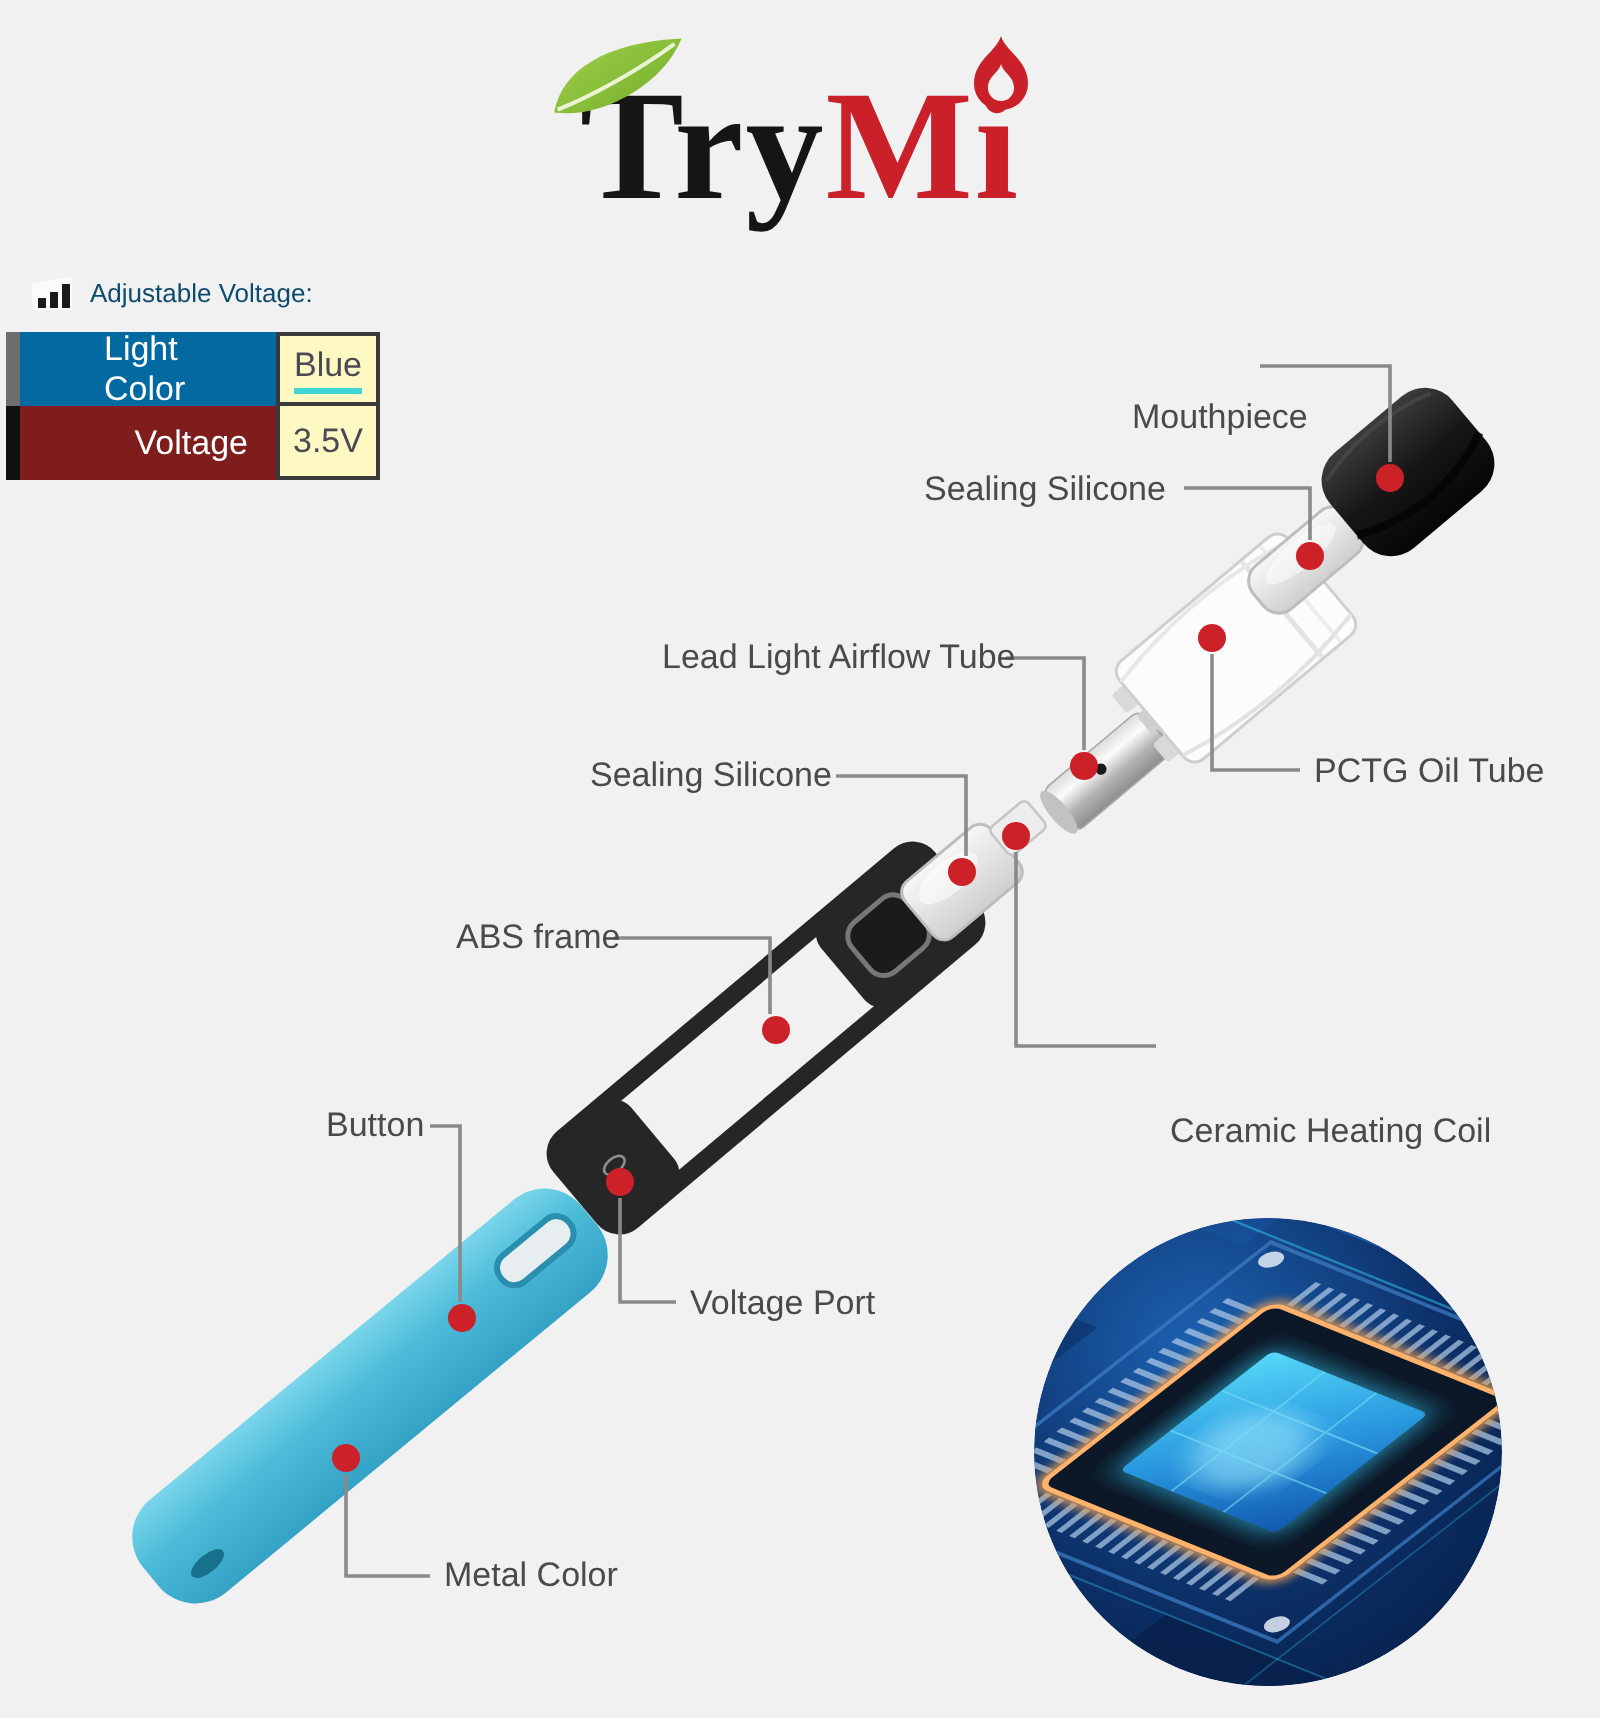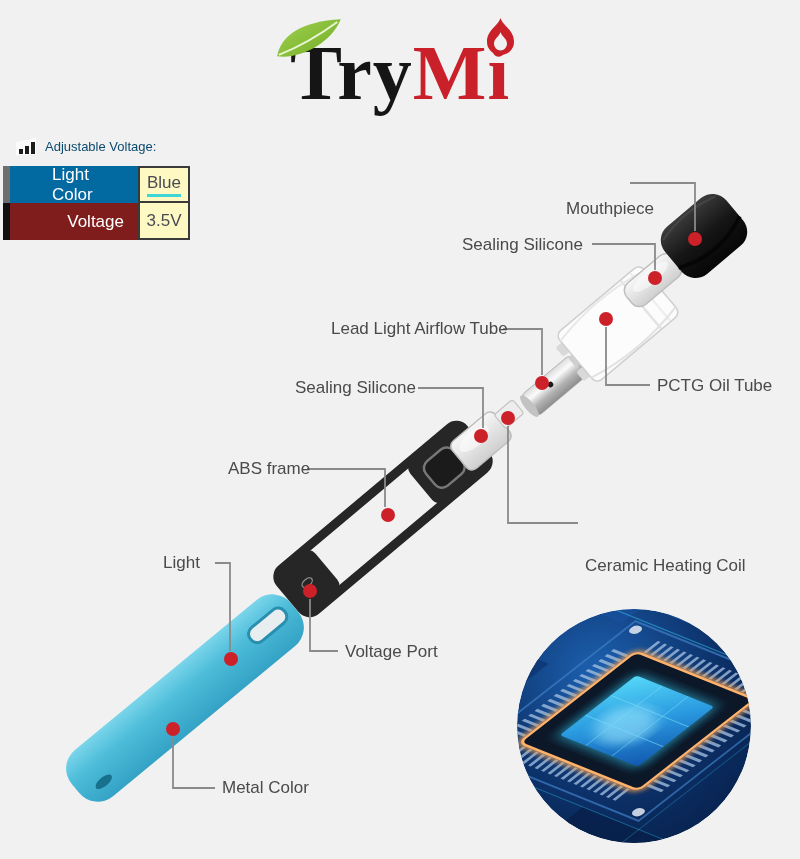--- a/index.html
+++ b/index.html
@@ -199,21 +199,21 @@
     </g>
   </svg>
 
   <div class="part-label" style="left:566px;top:184px;margin-top:25px;">Mouthpiece</div>
   <div class="part-label" style="left:462px;top:245px;">Sealing Silicone</div>
   <div class="part-label" style="left:331px;top:329px;">Lead Light Airflow Tube</div>
   <div class="part-label" style="left:657px;top:386px;">PCTG Oil Tube</div>
   <div class="part-label" style="left:295px;top:388px;">Sealing Silicone</div>
   <div class="part-label" style="left:228px;top:469px;">ABS frame</div>
   <div class="part-label" style="left:585px;top:524px;margin-top:42px;">Ceramic Heating Coil</div>
-  <div class="part-label" style="left:163px;top:563px;">Light</div>
+  <div class="part-label" style="left:163px;top:563px;">Button</div>
   <div class="part-label" style="left:345px;top:652px;">Voltage Port</div>
   <div class="part-label" style="left:222px;top:788px;">Metal Color</div>
 
   <div class="chip-circle">
     <svg width="234" height="234" viewBox="0 0 234 234">
       <defs>
         <radialGradient id="chipBg" cx="0.35" cy="0.28" r="0.95">
           <stop offset="0" stop-color="#1d62b2"></stop>
             <stop offset="0.55" stop-color="#0c3068"></stop>
             <stop offset="1" stop-color="#051b40"></stop>

